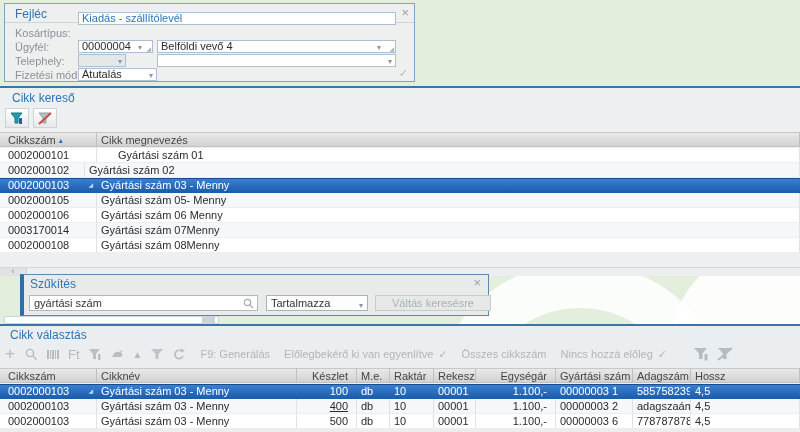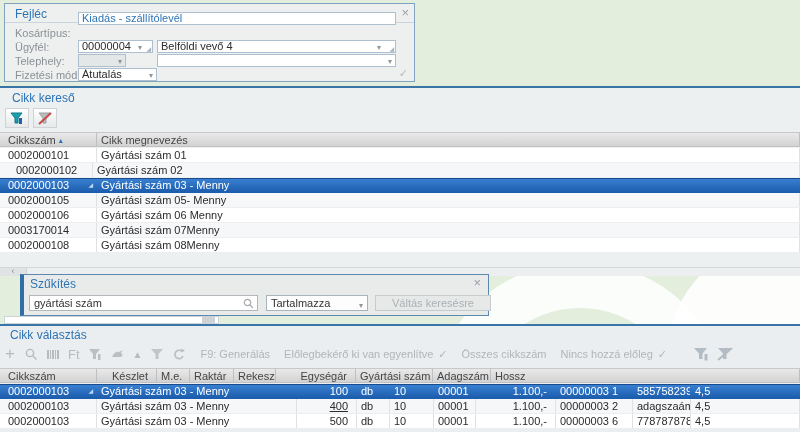--- a/index.html
+++ b/index.html
@@ -137,24 +137,24 @@
       </svg>
     </div>
   </div>
   <div class="thead" id="kereso-head">
       <div class="tcell" style="width: 97px;">Cikkszám<span class="sort">▴</span></div>
       <div class="tcell" style="flex: 1 1 auto;">Cikk megnevezés</div>
     </div>
   <div class="tbody" id="kereso-body">
       <div class="trow">
         <div class="tcell" style="width: 97px;">0002000101</div>
-        <div class="tcell" style="flex: 1 1 auto;">Gyártási szám 01</div>
-      </div>
-      <div class="trow">
-        <div class="tcell" style="width: 85px; margin-left: 8px;">0002000102</div>
+        <div class="tcell" style="flex: 1 1 auto; margin-left: 17px;">Gyártási szám 01</div>
+      </div>
+      <div class="trow">
+        <div class="tcell" style="width: 85px;">0002000102</div>
         <div class="tcell" style="flex: 1 1 auto;">Gyártási szám 02</div>
       </div>
       <div class="trow sel">
         <div class="tcell" style="width: 97px;">0002000103<span class="rowgrip">◢</span></div>
         <div class="tcell" style="flex: 1 1 auto;">Gyártási szám 03 - Menny</div>
       </div>
       <div class="trow">
         <div class="tcell" style="width: 97px;">0002000105</div>
         <div class="tcell" style="flex: 1 1 auto;">Gyártási szám 05- Menny</div>
       </div>
@@ -255,20 +255,21 @@
     </span>
     <span class="gico">
       <svg width="16" height="14">
           <polygon points="1,1 14,1 9.5,6.5 9.5,12 6,12 6,6.5" fill="#b3bcc4"></polygon>
           <line x1="1" y1="13" x2="15" y2="1" stroke="#b3bcc4" stroke-width="2"></line>
         </svg>
     </span>
   </div>
   <div class="thead" id="val-head">
       <div class="tcell" style="width: 97px;">Cikkszám</div>
+      <div class="tcell" style="width: 200px;">Cikknév</div>
       <div class="tcell right" style="width: 60px;">Készlet</div>
       <div class="tcell" style="width: 33px;">M.e.</div>
       <div class="tcell" style="width: 44px;">Raktár</div>
       <div class="tcell" style="width: 42px;">Rekesz</div>
       <div class="tcell right" style="width: 80px;">Egységár</div>
       <div class="tcell" style="width: 77px;">Gyártási szám</div>
       <div class="tcell" style="width: 58px;">Adagszám</div>
       <div class="tcell" style="flex: 1 1 auto;">Hossz</div>
     </div>
   <div class="tbody" id="val-body">

